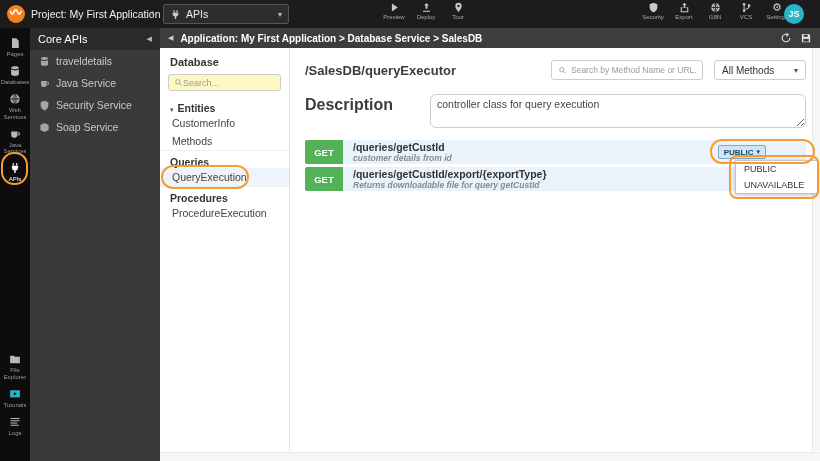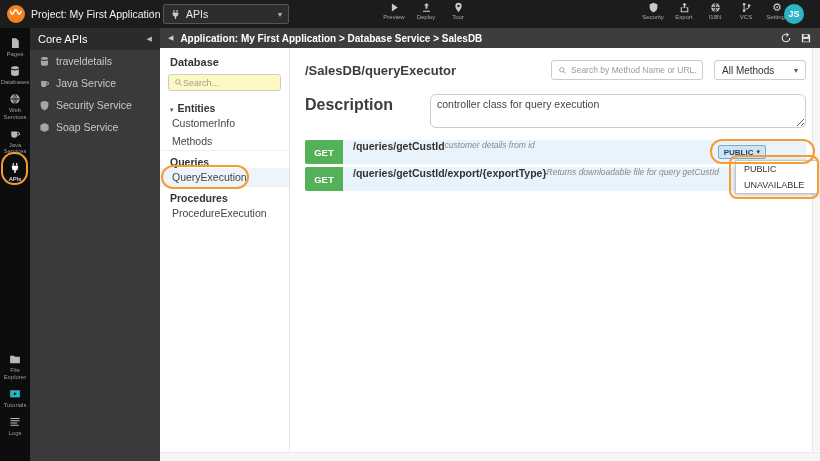--- a/index.html
+++ b/index.html
@@ -68,23 +68,23 @@
   .main-search input{border:0;outline:0;flex:1;font-size:8.5px;color:#666;font-family:inherit;min-width:0;}
   .main-search input::placeholder{color:#999;}
   .methods-dd{width:92px;height:20px;border:1px solid #ccc;border-radius:3px;display:flex;align-items:center;padding:0 7px;font-size:10px;color:#333;cursor:pointer;background:#fff;}
   .methods-caret{margin-left:auto;font-size:8px;color:#555;}
   .desc-row{display:flex;margin-top:14px;}
   .desc-label{width:125px;font-size:16px;font-weight:bold;color:#3c3c3c;padding-top:2px;}
   .desc-input{flex:1;height:34px;border:1px solid #ccc;border-radius:6px;font-size:10.5px;color:#444;padding:3px 6px;font-family:inherit;resize:vertical;}
   .rows{margin-top:12px;}
   .api-row{position:relative;display:flex;align-items:stretch;background:#e8f3fb;margin-bottom:3px;height:24px;cursor:pointer;}
   .method-badge{width:38px;background:#53b257;color:#fff;font-size:9.5px;font-weight:bold;display:flex;align-items:center;justify-content:center;border-radius:2px 0 0 2px;flex:none;}
-  .row-texts{margin-left:10px;display:flex;justify-content:center;min-width:0;}
+  .row-texts{margin-left:10px;display:flex;flex-direction:column;justify-content:center;min-width:0;}
   .row-path{font-size:10.5px;font-weight:bold;color:#333;line-height:12px;white-space:nowrap;}
-  .row-sub{font-size:8.5px;font-style:italic;color:#8a8a8a;line-height:10px;white-space:nowrap;}
+  .row-sub{font-size:8.5px;font-style:italic;color:#8a8a8a;line-height:10px;white-space:nowrap;font-weight:bold;}
   .vis-pill{position:absolute;right:40px;top:5px;height:14px;background:#cfe5f6;border:1px solid #7fa8c9;border-radius:2px;display:flex;align-items:center;gap:3px;padding:0 5px;font-size:8px;font-weight:bold;color:#17456b;cursor:pointer;}
   .pill-caret{font-size:7px;color:#17456b;}
   
   .vis-menu{position:absolute;left:735px;top:160px;width:83px;background:#fff;border:1px solid #c5c5c5;box-shadow:0 1px 4px rgba(0,0,0,.25);z-index:10;}
   .vis-menu-item{height:16px;display:flex;align-items:center;padding:0 8px;font-size:9px;color:#333;cursor:pointer;}
   
   .v-scroll{position:absolute;left:812px;top:48px;width:8px;height:403px;background:#f6f6f6;border-left:1px solid #e8e8e8;cursor:pointer;}
   .h-scroll{position:absolute;left:160px;top:452px;width:660px;height:9px;background:#f6f6f6;border-top:1px solid #e8e8e8;cursor:pointer;}
   
   .annotation{position:absolute;border:2px solid #f59d33;pointer-events:none;z-index:30;background:transparent;}

